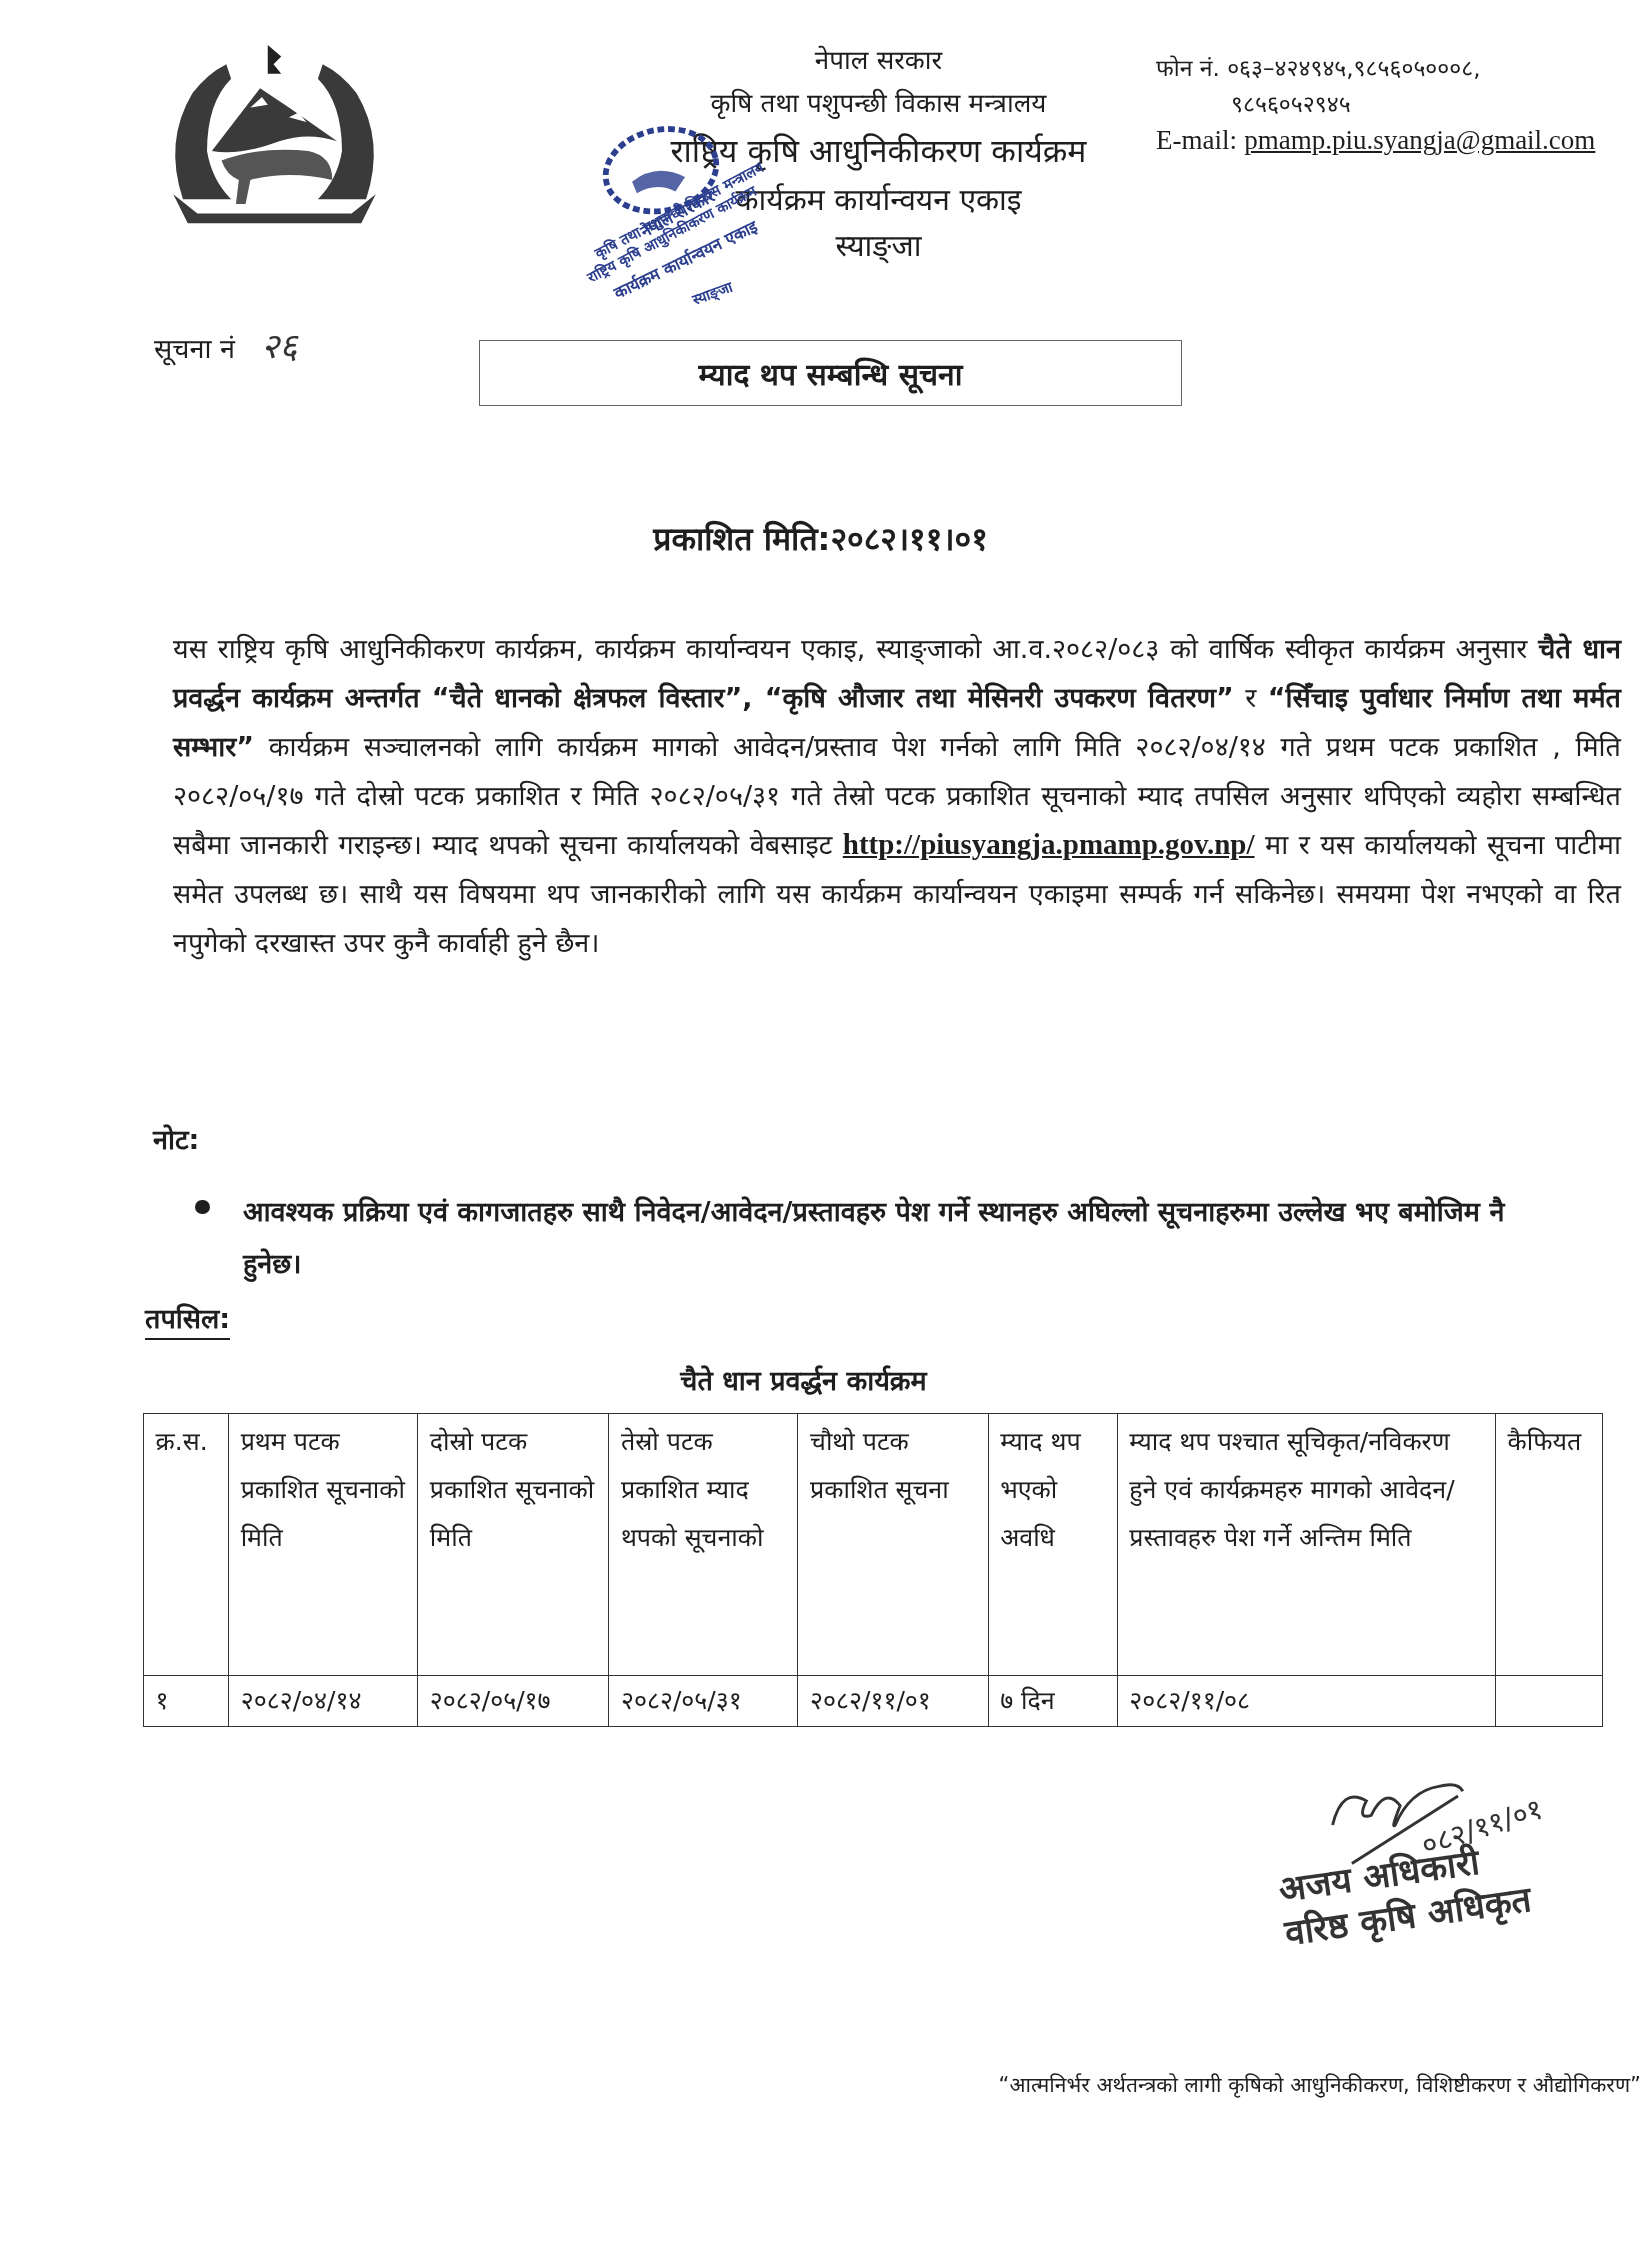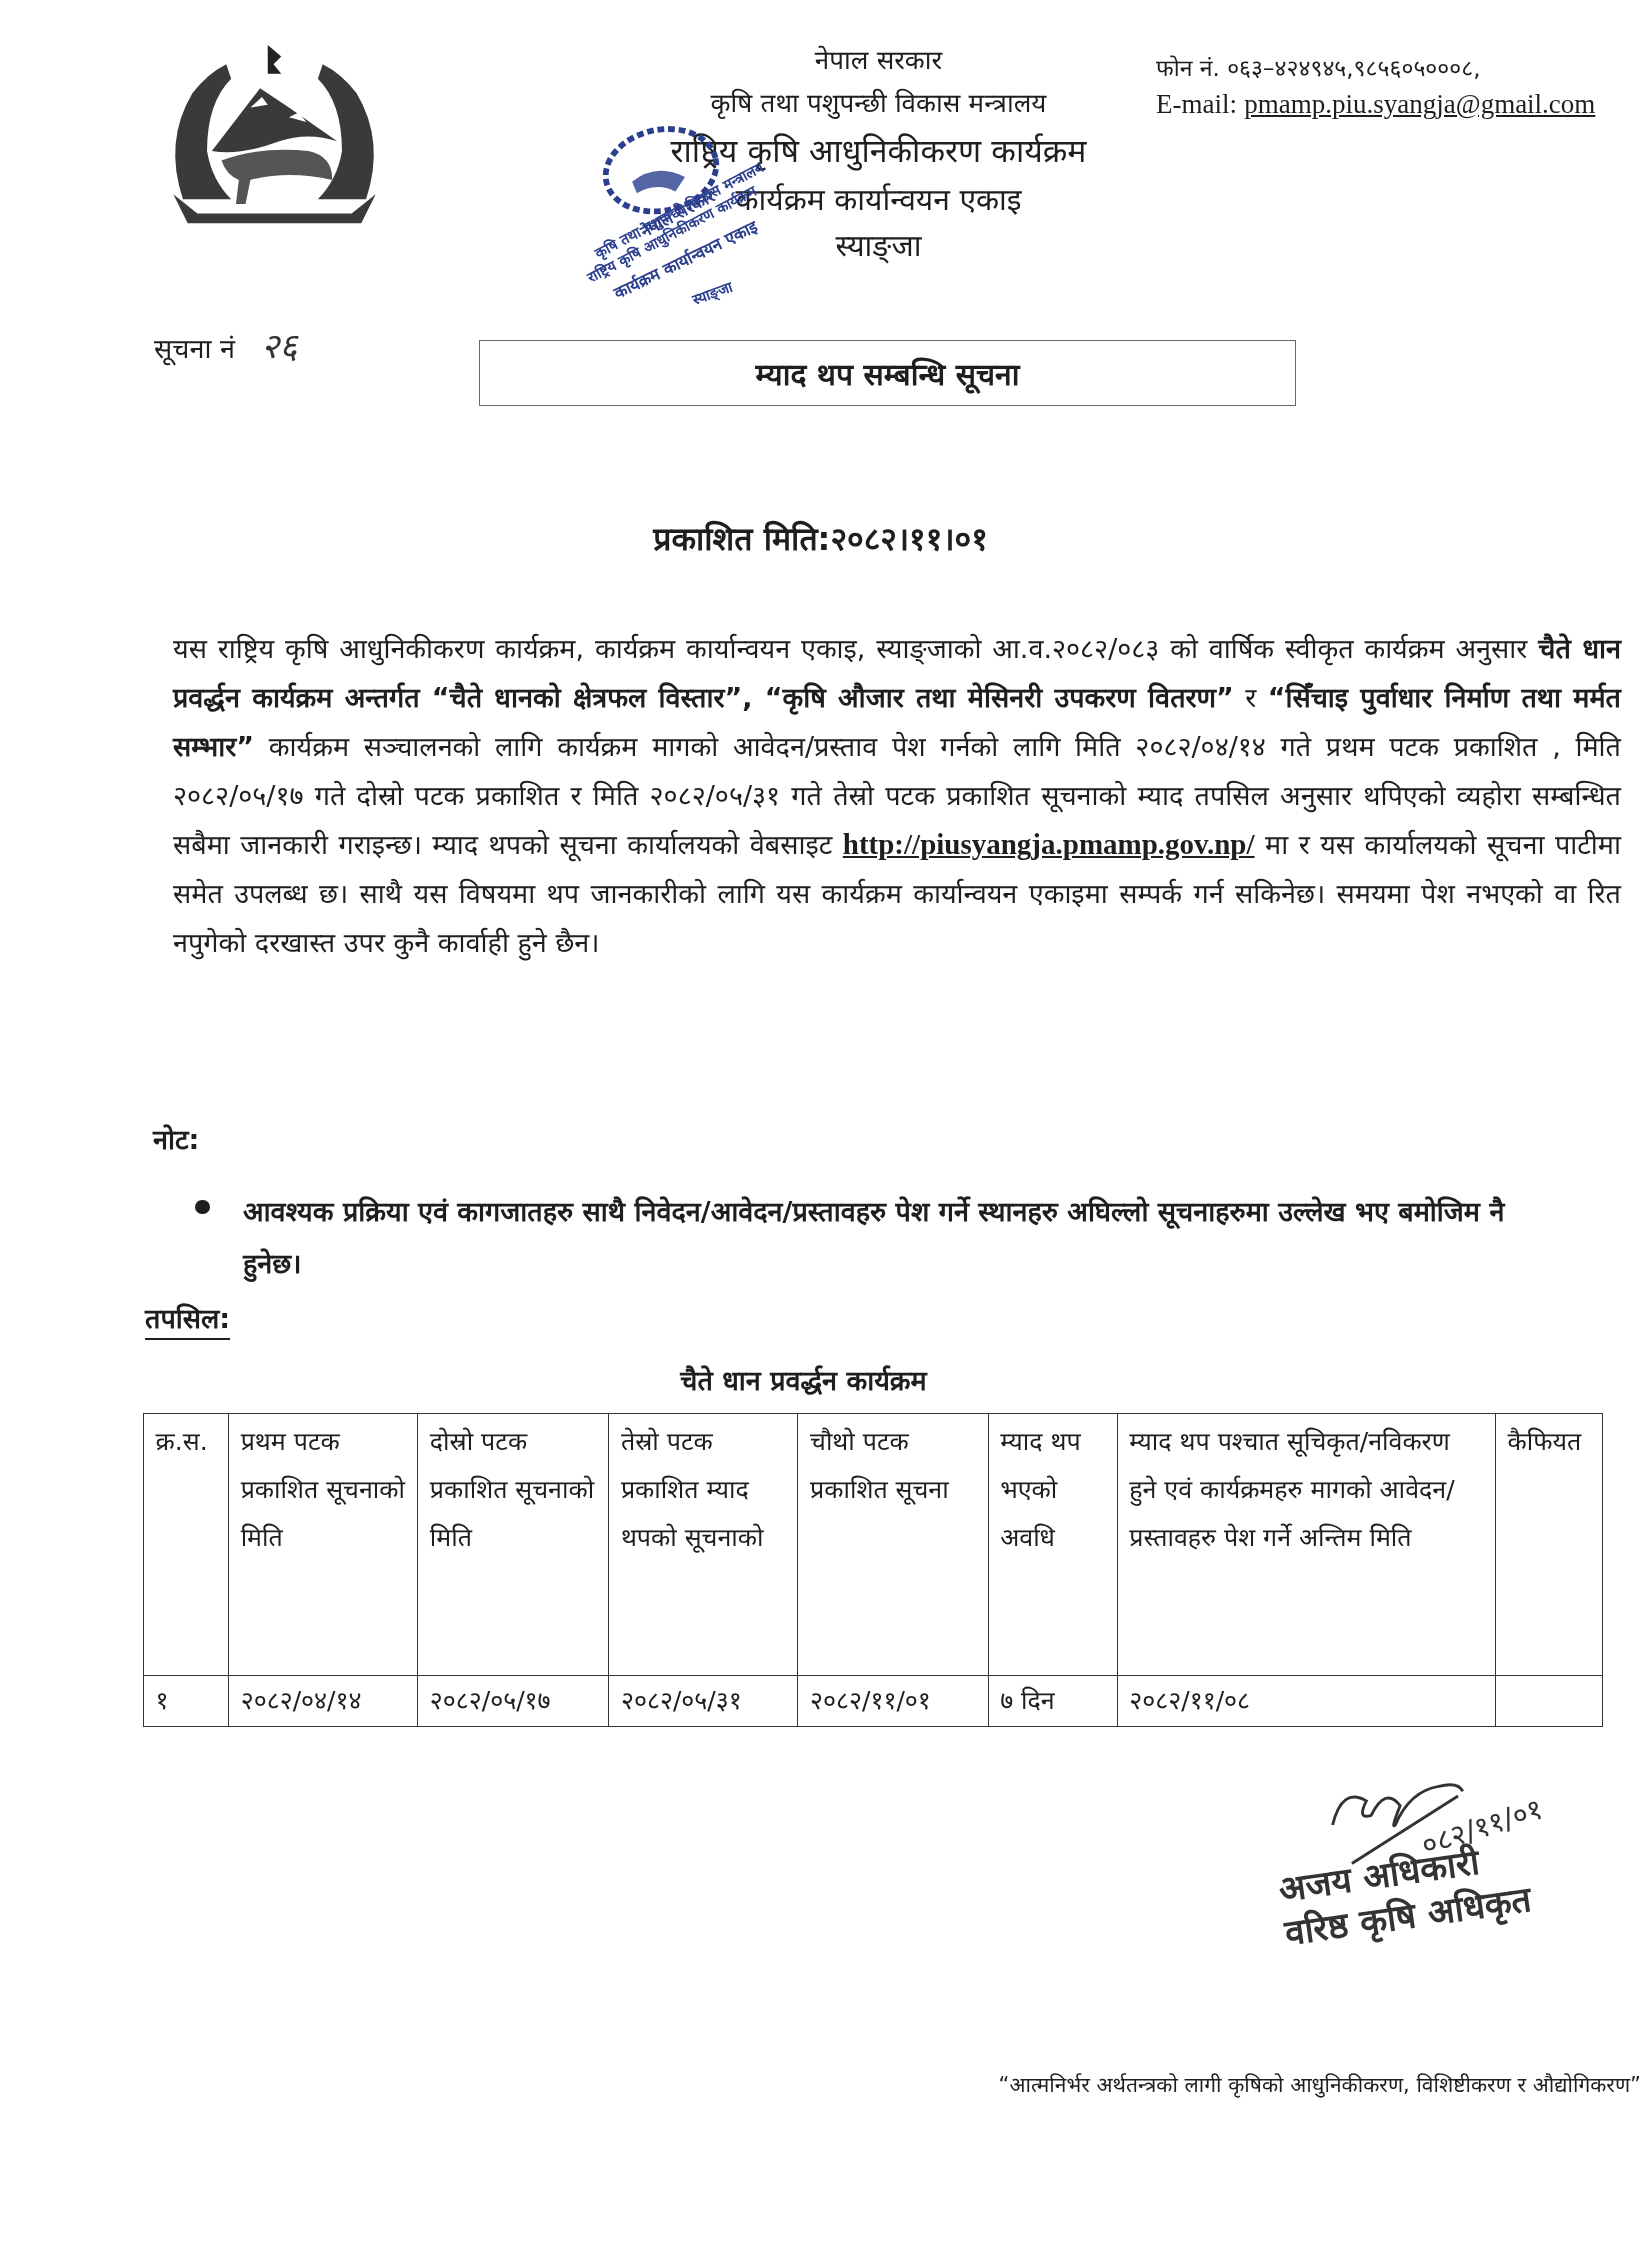--- a/index.html
+++ b/index.html
@@ -22,21 +22,21 @@
   .contact .phone2 { padding-left: 75px; }
   .contact .email-label, .contact .email-value, .contact .web-value {
     font-family: "Liberation Serif", serif; font-size: 27px;
   }
   .contact .email-value { text-decoration: underline; font-family: Liberation Serif, serif; }
   .contact .web-value { font-size: 24px; }
   
   .notice-no { left: 154px; top: 321px; font-size: 27px; white-space: nowrap; }
   .notice-no .hand { font-family: "DejaVu Serif", serif; font-style: italic; font-size: 35px; margin-left: 17.4px; color: #333; }
   .title-box {
-    left: 479px; top: 340px; width: 817px; height: 66px;
+    left: 479px; top: 340px; width: 703px; height: 66px;
     border: 1.9px solid #666; box-sizing: border-box;
     display: flex; align-items: center; justify-content: center;
     font-size: 30px; font-weight: bold;
   }
   .pub-date { left: 0; width: 1641px; top: 516px; text-align: center; font-size: 32px; font-weight: bold; }
   
   .para {
     left: 153px; top: 624px; width: 1448px;
     font-size: 27px; line-height: 49px; text-align: justify; margin-left: 20px;
   }
@@ -99,20 +99,21 @@
       <text x="120" y="188" transform="rotate(-20 120 188)" font-size="15">स्याङ्जा</text>
     </g>
   </svg>
 </div>
 
 <div class="abs contact">
   <div class="row">
     <span>फोन नं.</span>
     <span>०६३–४२४९४५,९८५६०५०००८,</span>
   </div>
+  <div class="row phone2">९८५६०५२९४५</div>
   <div class="row">
     <span class="email-label">E-mail:</span>
     <span class="email-value">pmamp.piu.syangja@gmail.com</span>
   </div>
 </div>
 
 <div class="abs notice-no">
   <span>सूचना नं</span>
   <span class="hand">२६</span>
 </div>

